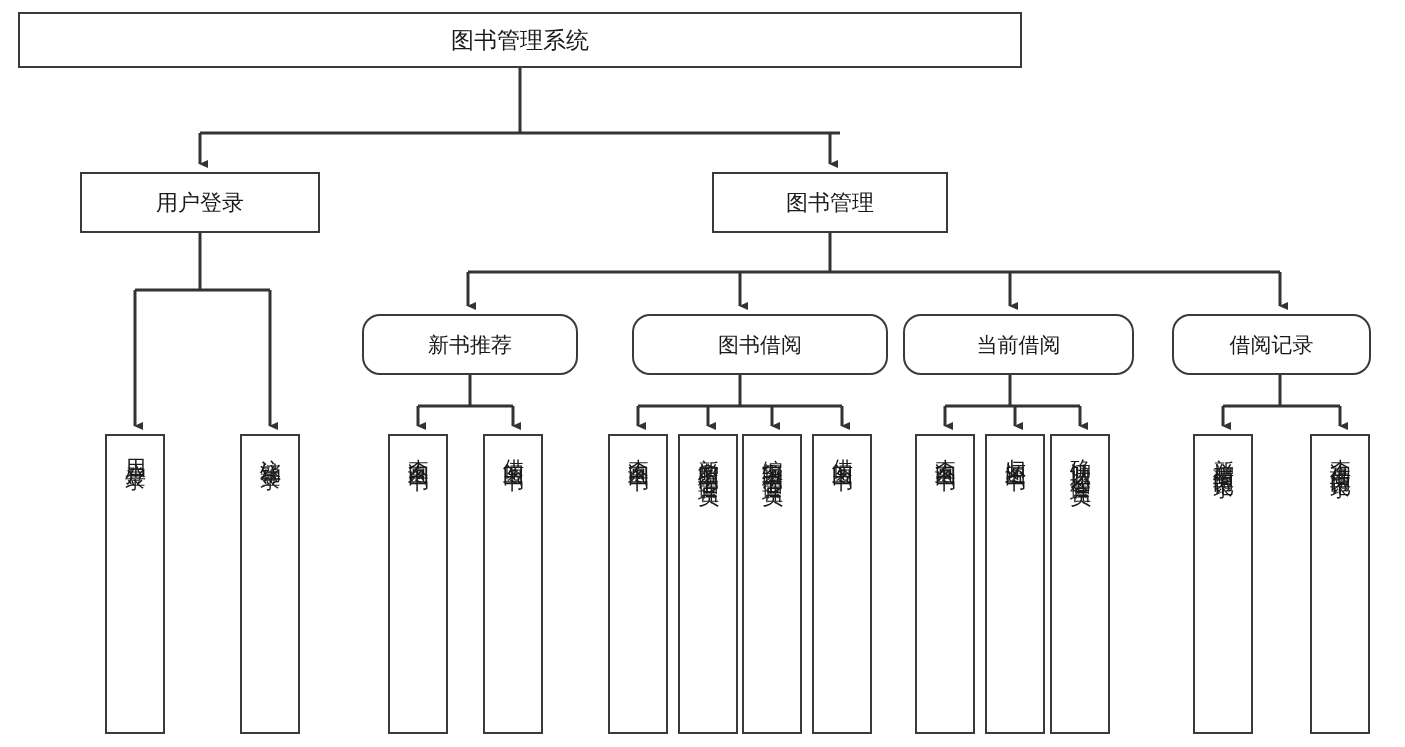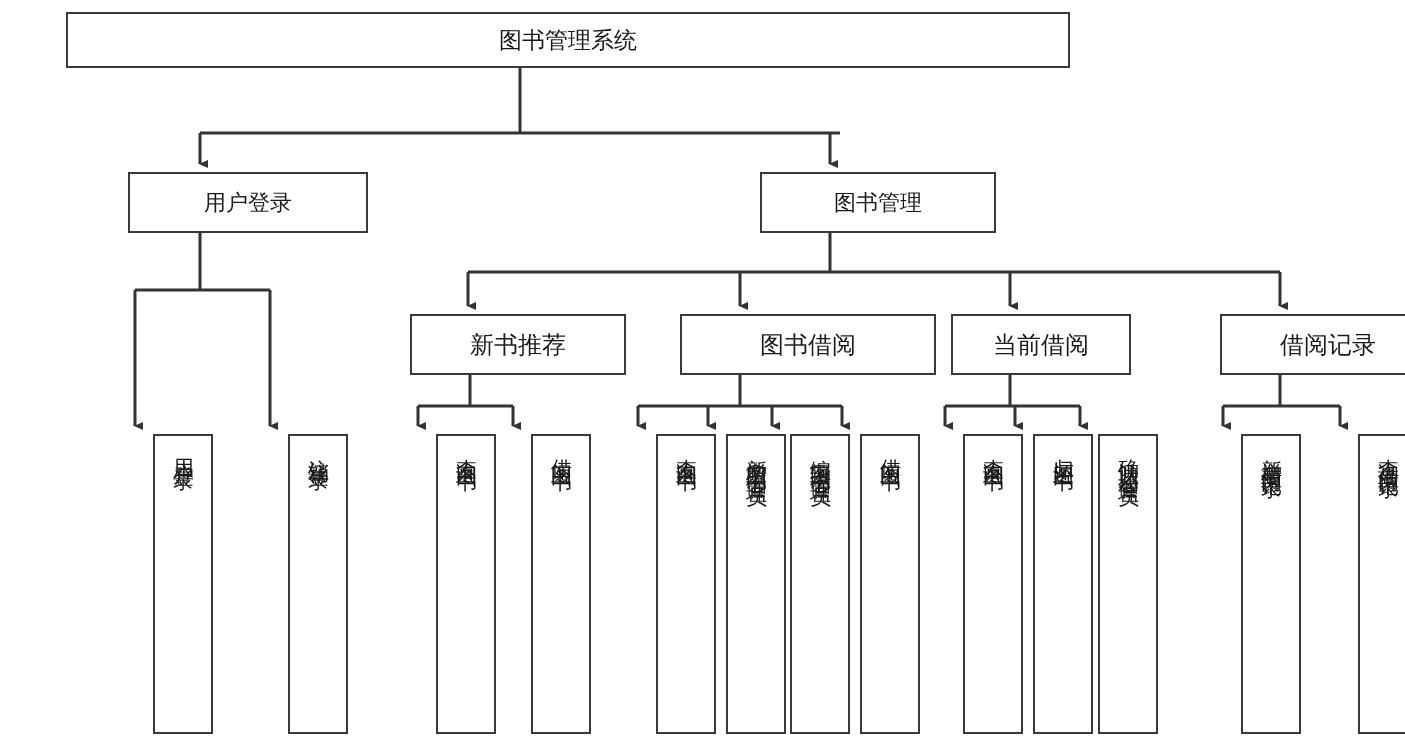--- a/index.html
+++ b/index.html
@@ -15,25 +15,24 @@
 
   .node{
     position:absolute;
     box-sizing:border-box;
     background:#ffffff;
     border:2px solid #3a3a3a;
     display:flex;
     align-items:center;
     justify-content:center;
     color:#1a1a1a;
-    margin-left:48px;
   }
   .node.root{font-size:23px;}
   .node.lvl2{font-size:22px;}
-  .node.lvl3{font-size:24px;}
+  .node.lvl3{font-size:21px;border-radius:18px;}
 
   .node.leaf{
     font-size:21px;
     align-items:flex-start;
     justify-content:center;
     padding-top:6px;
   }
   .leaf .vtext{
     writing-mode:vertical-rl;
     text-orientation:upright;
@@ -116,24 +115,24 @@
   <div class="node lvl2" style="left:712px;top:172px;width:236px;height:61px;">
     <span>图书管理</span>
   </div>
 
   <div class="node lvl3" style="left:362px;top:314px;width:216px;height:61px;">
     <span>新书推荐</span>
   </div>
   <div class="node lvl3" style="left:632px;top:314px;width:256px;height:61px;">
     <span>图书借阅</span>
   </div>
-  <div class="node lvl3" style="left:903px;top:314px;width:180px;height:61px;">
+  <div class="node lvl3" style="left:903px;top:314px;width:231px;height:61px;">
     <span>当前借阅</span>
   </div>
-  <div class="node lvl3" style="left:1172px;top:314px;width:216px;height:61px;">
+  <div class="node lvl3" style="left:1172px;top:314px;width:199px;height:61px;">
     <span>借阅记录</span>
   </div>
 
   <div class="node leaf" style="left:105px;top:434px;width:60px;height:300px;">
     <span class="vtext">用户登录</span>
   </div>
   <div class="node leaf" style="left:240px;top:434px;width:60px;height:300px;">
     <span class="vtext">注销登录</span>
   </div>
 

